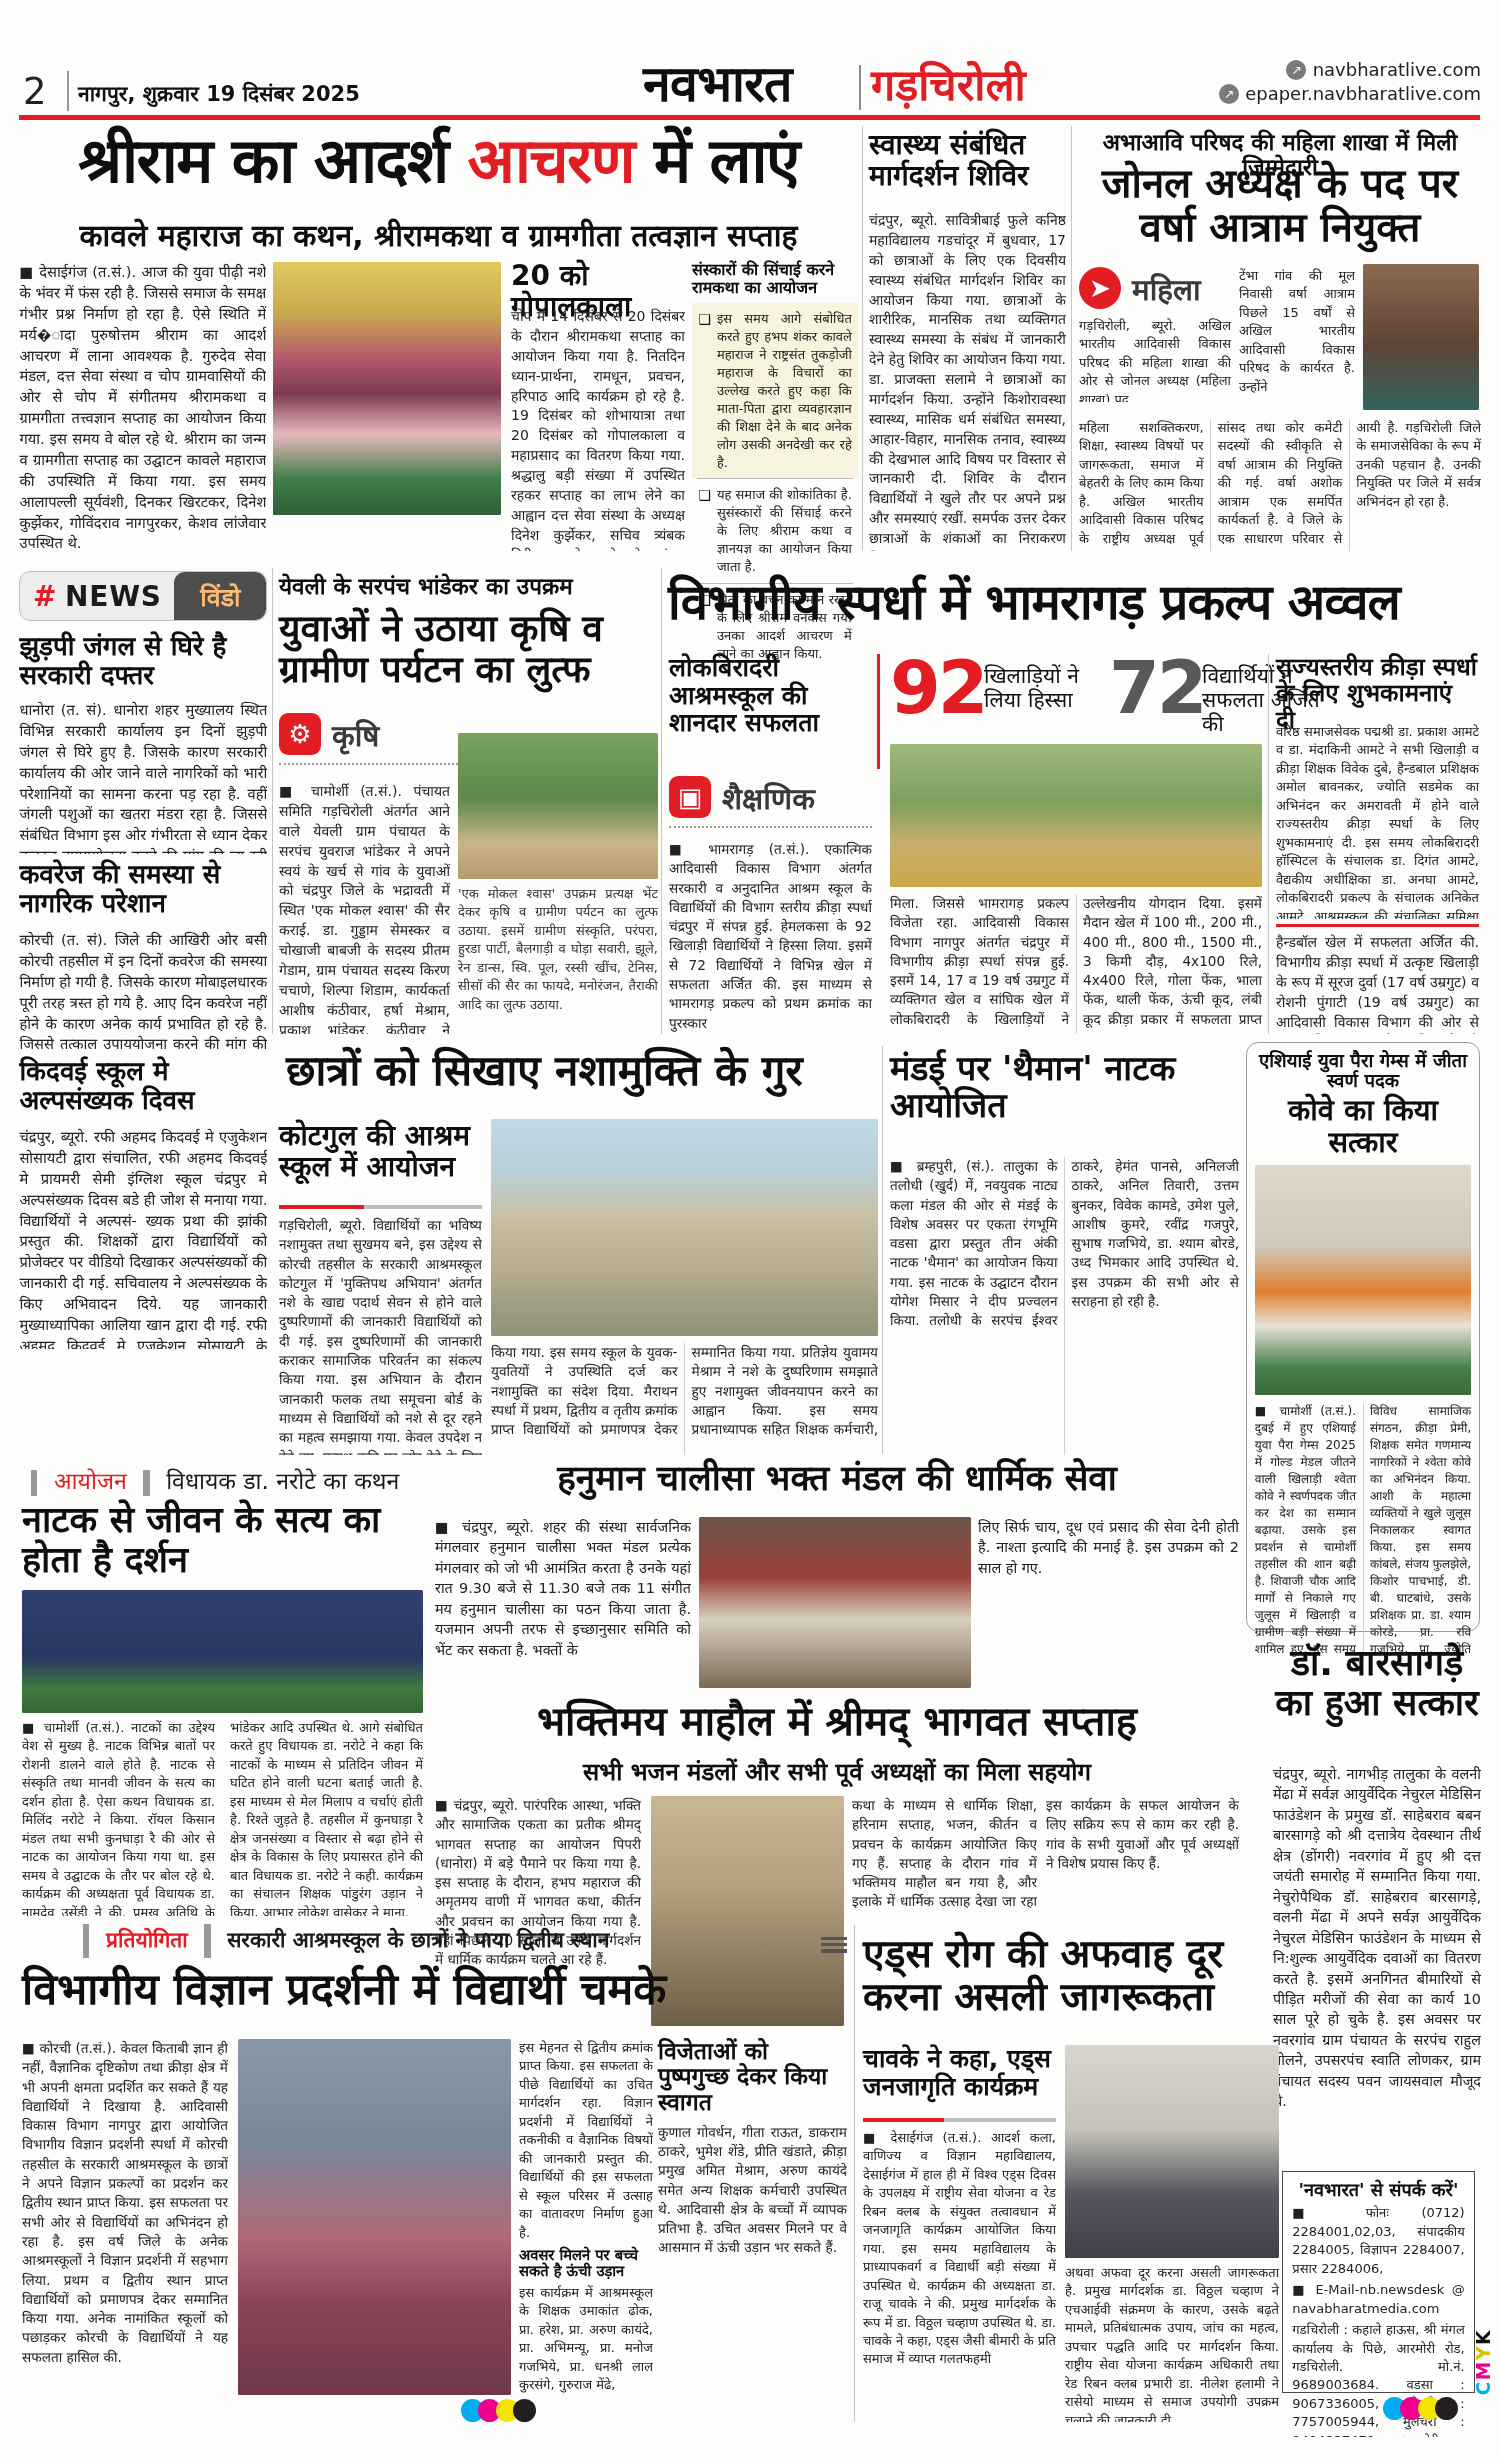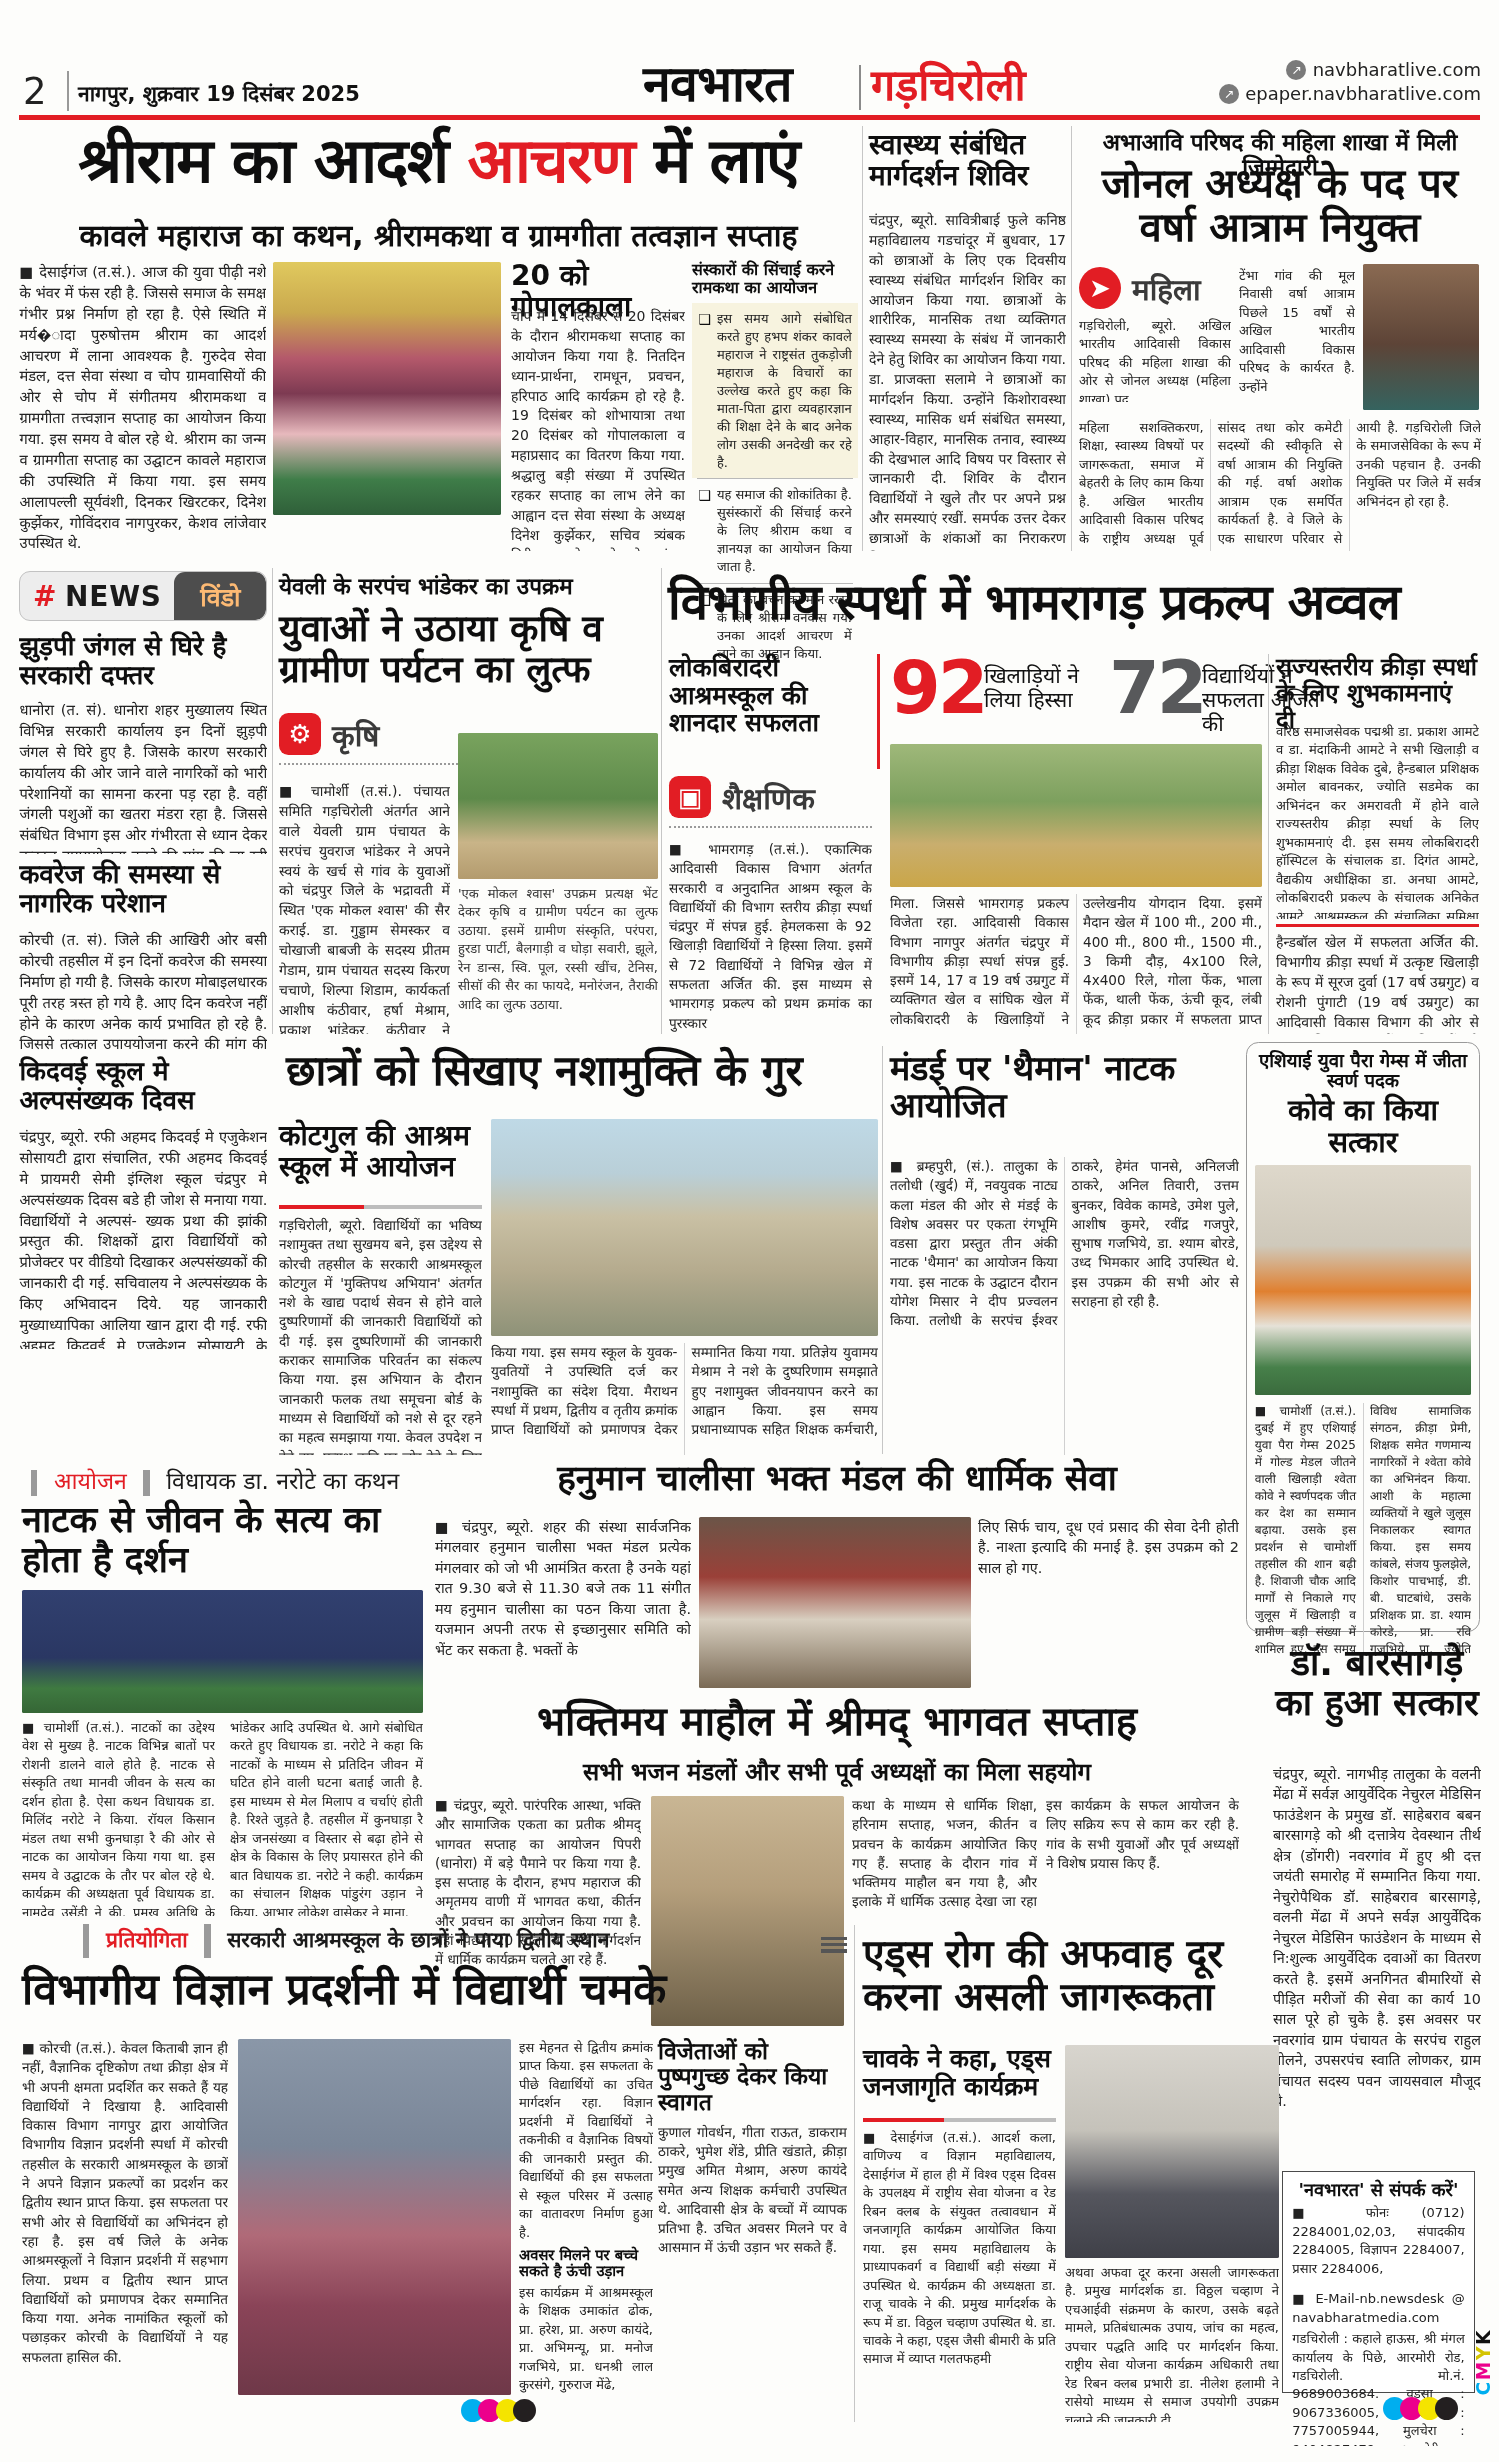--- a/index.html
+++ b/index.html
@@ -250,21 +250,21 @@
 <div class="abs hl" style="left:863px;top:1933px;width:416px;font-size:39px">एड्स रोग की अफवाह दूर करना असली जागरूकता</div>
 <div class="abs hl" style="left:863px;top:2045px;width:193px;font-size:25px">चावके ने कहा, एड्स जनजागृति कार्यक्रम</div>
 <div class="abs rule-redgray" style="left:863px;top:2118px;width:193px"></div>
 <div class="abs bt" style="left:863px;top:2129px;width:193px;height:293px;font-size:13px">■ देसाईगंज (त.सं.). आदर्श कला, वाणिज्य व विज्ञान महाविद्यालय, देसाईगंज में हाल ही में विश्व एड्स दिवस के उपलक्ष्य में राष्ट्रीय सेवा योजना व रेड रिबन क्लब के संयुक्त तत्वावधान में जनजागृति कार्यक्रम आयोजित किया गया. इस समय महाविद्यालय के प्राध्यापकवर्ग व विद्यार्थी बड़ी संख्या में उपस्थित थे. कार्यक्रम की अध्यक्षता डा. राजू चावके ने की. प्रमुख मार्गदर्शक के रूप में डा. विठ्ठल चव्हाण उपस्थित थे. डा. चावके ने कहा, एड्स जैसी बीमारी के प्रति समाज में व्याप्त गलतफहमी</div>
 <div class="photo ph-aids" style="left:1065px;top:2045px;width:214px;height:213px"></div>
 <div class="abs bt" style="left:1065px;top:2264px;width:214px;height:158px;font-size:13px">अथवा अफवा दूर करना असली जागरूकता है. प्रमुख मार्गदर्शक डा. विठ्ठल चव्हाण ने एचआईवी संक्रमण के कारण, उसके बढ़ते मामले, प्रतिबंधात्मक उपाय, जांच का महत्व, उपचार पद्धति आदि पर मार्गदर्शन किया. राष्ट्रीय सेवा योजना कार्यक्रम अधिकारी तथा रेड रिबन क्लब प्रभारी डा. नीलेश हलामी ने रासेयो माध्यम से समाज उपयोगी उपक्रम चलाने की जानकारी दी.</div>
 
 <div class="abs cbox" style="left:1282px;top:2171px;width:193px;height:222px;box-sizing:border-box">
   <div class="hl ctr" style="font-size:18px">'नवभारत' से संपर्क करें'</div>
   <div class="bt" style="font-size:13px;margin-top:4.7px">■ फोनः (0712) 2284001,02,03, संपादकीय 2284005, विज्ञापन 2284007, प्रसार 2284006,</div>
-  <div class="bt" style="font-size:13px;margin-top:12px">■ E-Mail-nb.newsdesk @ navabharatmedia.com</div>
+  <div class="bt" style="font-size:13px;margin-top:3px">■ E-Mail-nb.newsdesk @ navabharatmedia.com</div>
   <div class="bt" style="font-size:13px;margin-top:3.1px;height:116px">गडचिरोली : कहाले हाऊस, श्री मंगल कार्यालय के पिछे, आरमोरी रोड, गडचिरोली. मो.नं. 9689003684. वडसा : 9067336005, कोरची : 7757005944, मुलचेरा : 9404827479, आरमोरी : 9604624645, धानोरा : 9921419055, भामरागढ : 9421341364.</div>
 </div>
 
 <div class="abs" style="left:466px;top:2399px">
   <span class="dot" style="background: rgb(0, 174, 239);"></span><span class="dot" style="background: rgb(236, 0, 140);"></span><span class="dot" style="background: rgb(245, 228, 0);"></span><span class="dot" style="background: rgb(35, 31, 32);"></span>
 </div>
 <div class="abs" style="left:1388px;top:2397px">
   <span class="dot" style="background: rgb(0, 174, 239);"></span><span class="dot" style="background: rgb(236, 0, 140);"></span><span class="dot" style="background: rgb(245, 228, 0);"></span><span class="dot" style="background: rgb(35, 31, 32);"></span>
 </div>
 <div class="abs" style="left:1473px;top:2329px;writing-mode:vertical-rl;transform:rotate(180deg);font-size:18.6px;font-weight:700;letter-spacing:1.6px">

